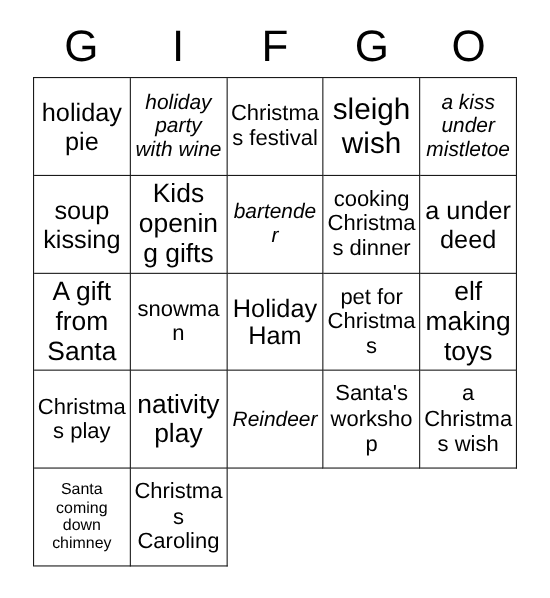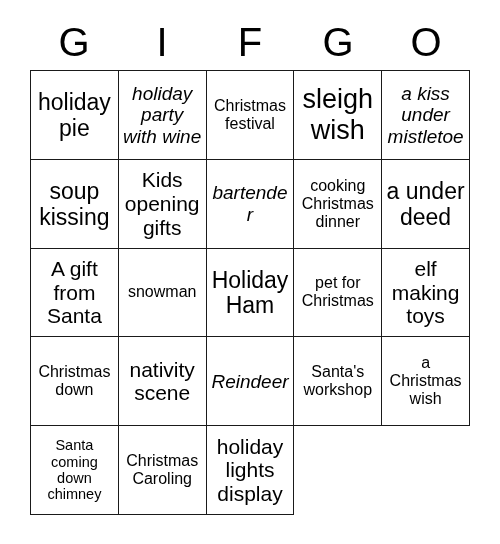--- a/index.html
+++ b/index.html
@@ -67,23 +67,23 @@
   .cell-text {
     display: block;
     width: 100%;
     line-height: 1.13;
     word-wrap: break-word;
     font-weight: 400;
   }
   
   .fs-xxl .cell-text { font-size: 27px; }
   .fs-xl  .cell-text { font-size: 23px; }
-  .fs-lg  .cell-text { font-size: 21px; }
+  .fs-lg  .cell-text { font-size: 24px; }
   .fs-md  .cell-text { font-size: 19px; font-style: italic; }
-  .fs-sm  .cell-text { font-size: 16px; }
+  .fs-sm  .cell-text { font-size: 20px; }
   .fs-xs  .cell-text { font-size: 14.5px; }
 </style>
 </head>
 <body>
 
 <div id="card">
 
   <div id="header-row">
       <div class="header-letter">G</div>
       <div class="header-letter">I</div>
@@ -132,38 +132,35 @@
       <div class="cell fs-xl">
         <span class="cell-text">Holiday Ham</span>
       </div>
       <div class="cell fs-sm">
         <span class="cell-text">pet for Christmas</span>
       </div>
       <div class="cell fs-lg">
         <span class="cell-text">elf making toys</span>
       </div>
       <div class="cell fs-sm">
-        <span class="cell-text">Christmas down</span>
+        <span class="cell-text">Christmas play</span>
       </div>
       <div class="cell fs-lg">
-        <span class="cell-text">nativity scene</span>
+        <span class="cell-text">nativity play</span>
       </div>
       <div class="cell fs-md">
         <span class="cell-text">Reindeer</span>
       </div>
       <div class="cell fs-sm">
         <span class="cell-text">Santa's workshop</span>
       </div>
       <div class="cell fs-sm">
         <span class="cell-text">a Christmas wish</span>
       </div>
       <div class="cell fs-xs">
         <span class="cell-text">Santa coming down chimney</span>
       </div>
       <div class="cell fs-sm">
         <span class="cell-text">Christmas Caroling</span>
       </div>
-      <div class="cell fs-lg">
-        <span class="cell-text">holiday lights display</span>
-      </div>
     </div>
 
 </div>
 
 </body></html>

